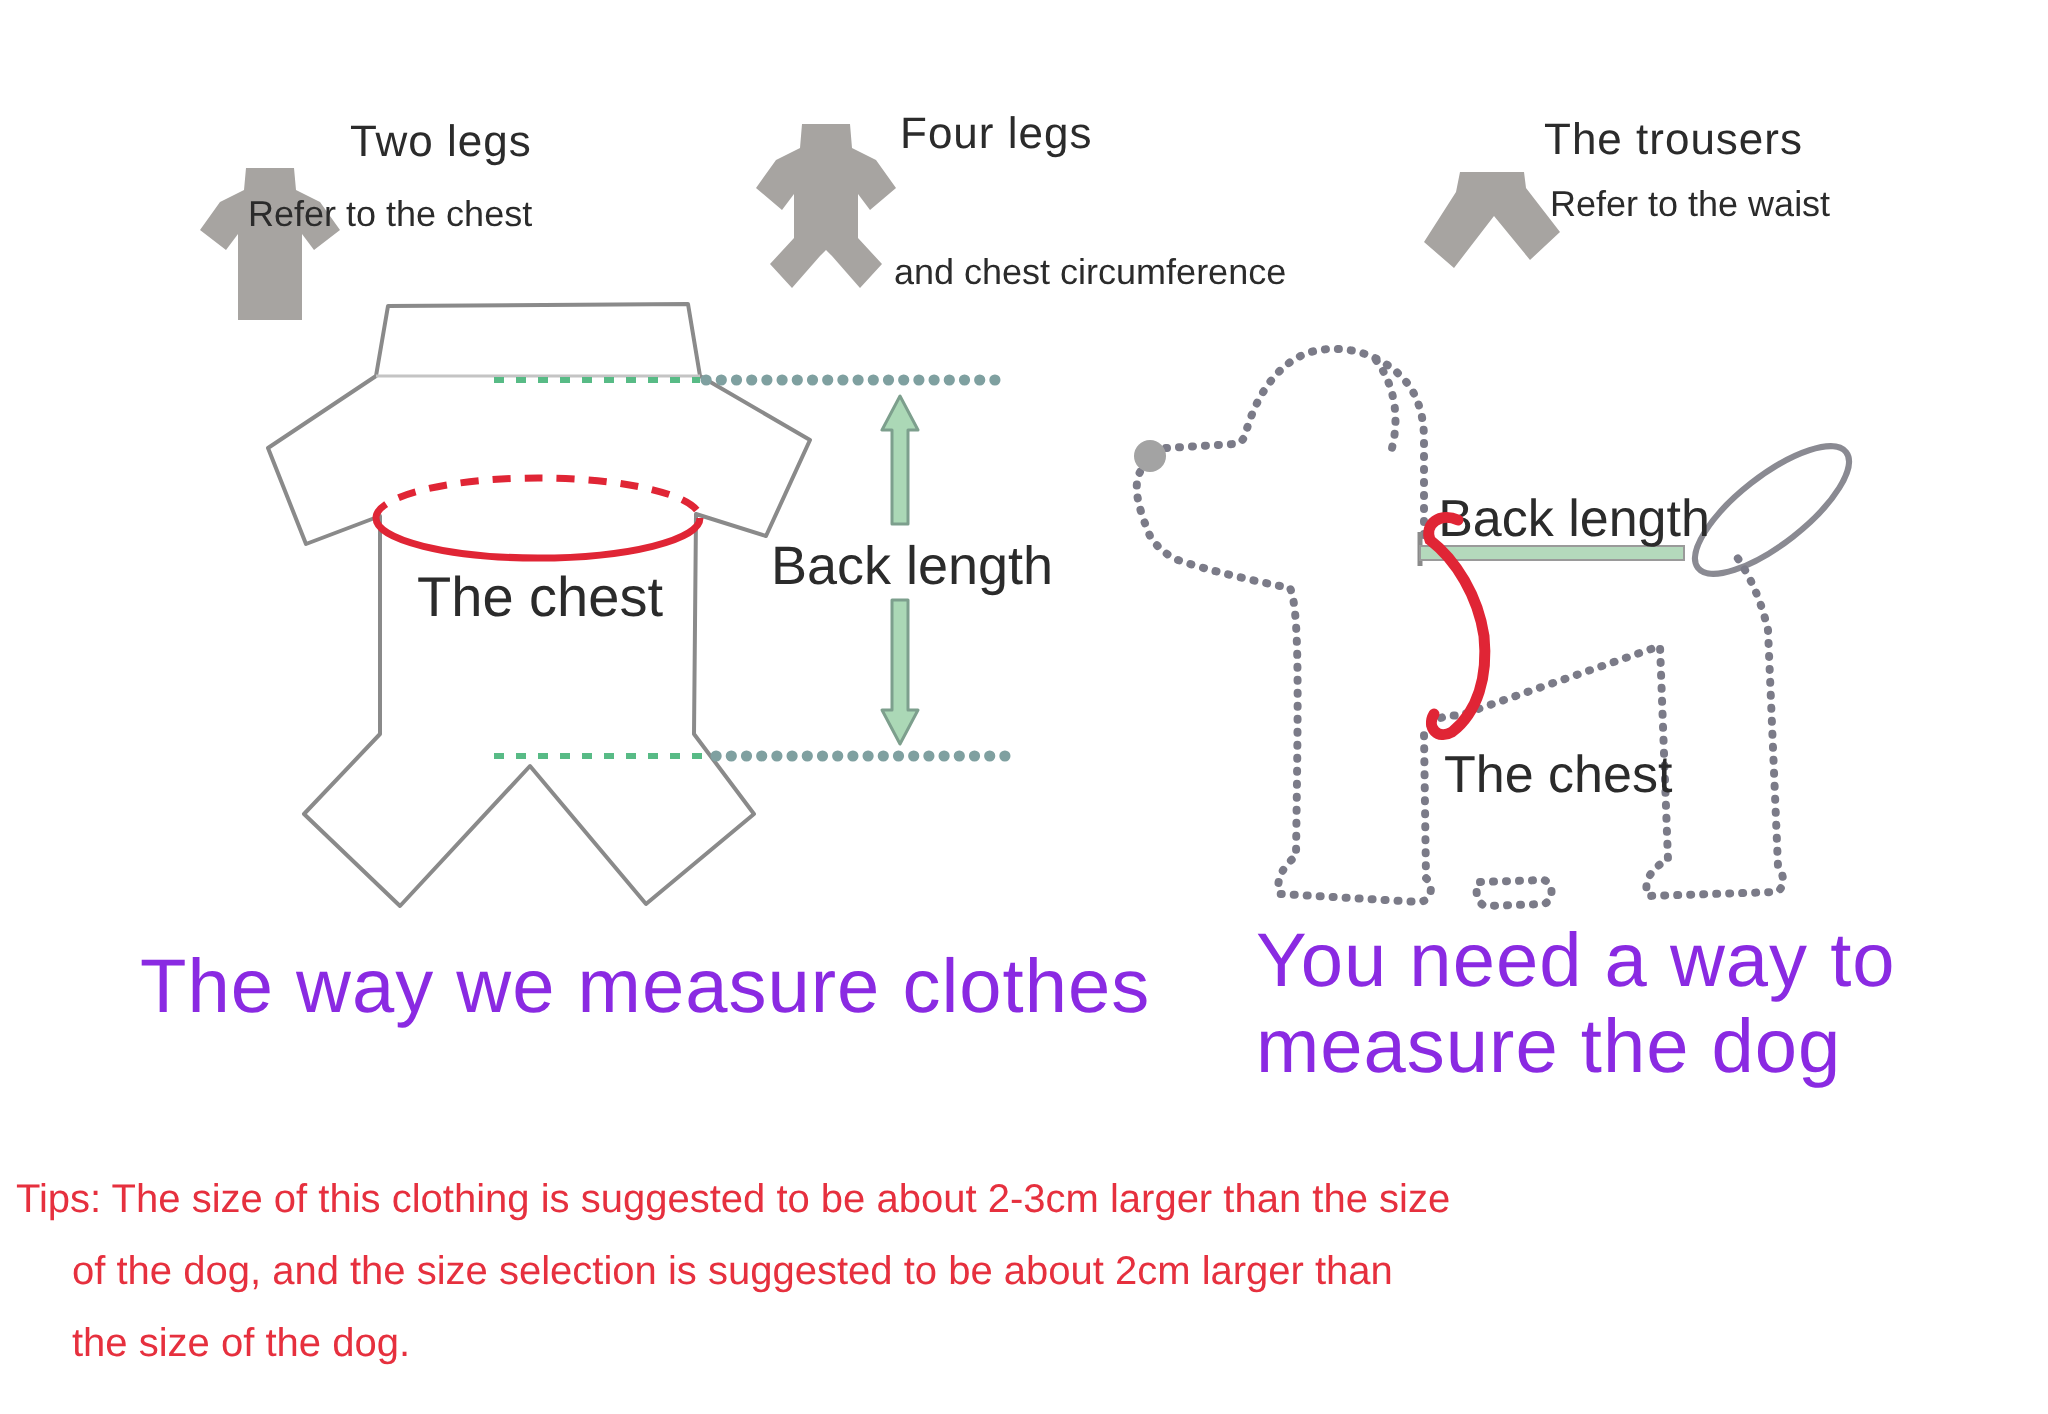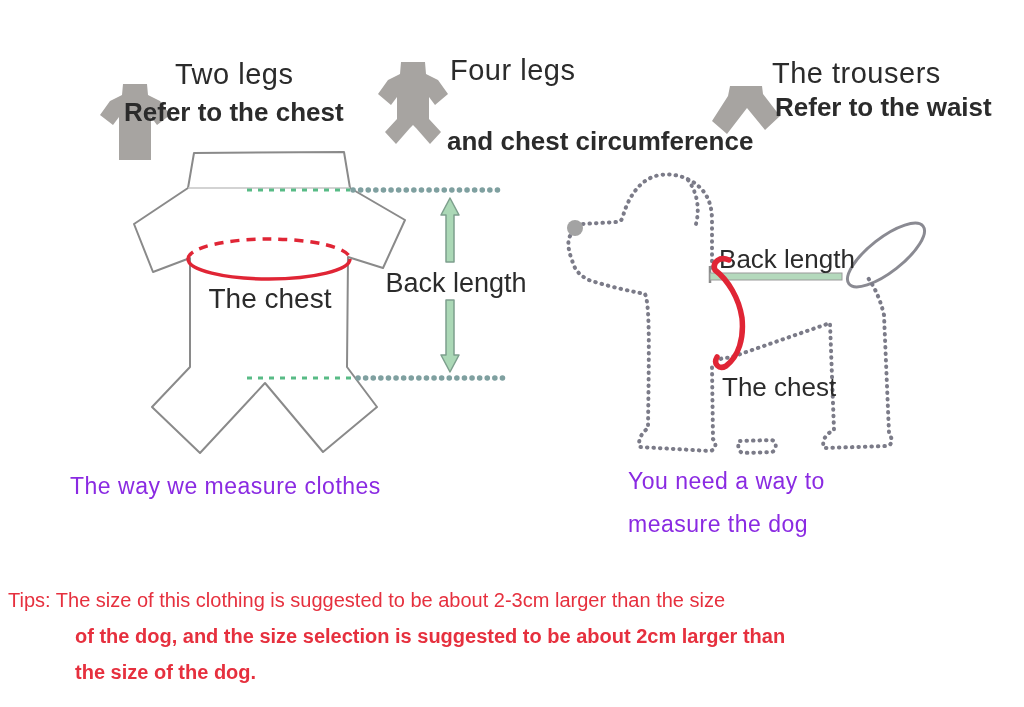--- a/index.html
+++ b/index.html
@@ -1,23 +1,23 @@
 <!DOCTYPE html>
 <html style="--bg: #ffffff; --icon-gray: #a7a4a1; --text-dark: #2b2b2b; --purple: #8a2ae2; --tips-red: #e6303e; --band-red: #e02535; --arrow-green-fill: #abd8b6; --arrow-green-stroke: #7d9f8d; --dash-green: #58bb86; --bead-teal: #7fa0a0; --outline-gray: #8a8a8a; --dog-chain-gray: #7b7b88; --bar-green: #b4d9bc; --nose-gray: #a3a3a3;"><head>
 <meta charset="utf-8">
 <style>
   html,body{margin:0;padding:0;}
   body{font-family:"Liberation Sans","DejaVu Sans",sans-serif;background:#fff;}
   #stage{position:relative;width:1024px;height:707px;background:var(--bg,#fff);overflow:hidden;}
   .abs{position:absolute;}
-  .title-text{font-size:29px;color:var(--text-dark);white-space:nowrap;letter-spacing:.5px;}
-  .sub-text{font-size:26px;color:var(--text-dark);white-space:nowrap;font-weight:bold;}
-  .caption{font-size:23px;color:var(--purple);white-space:nowrap;letter-spacing:.5px;}
+  .title-text{font-size:22px;color:var(--text-dark);white-space:nowrap;letter-spacing:.5px;}
+  .sub-text{font-size:18px;color:var(--text-dark);white-space:nowrap;}
+  .caption{font-size:38px;color:var(--purple);white-space:nowrap;letter-spacing:.5px;}
   .tips{font-size:20px;color:var(--tips-red);line-height:36px;white-space:nowrap;}
-  .tips .cont{margin-left:67px;font-weight:bold;}
+  .tips .cont{margin-left:28px;}
   svg text{font-family:"Liberation Sans","DejaVu Sans",sans-serif;}
   .svg-label{fill:var(--text-dark);}
   .icon-shape{fill:var(--icon-gray);stroke:none;}
   .garment{fill:none;stroke:var(--outline-gray);stroke-width:2;stroke-linejoin:round;}
   .seam{stroke:#c4c4c4;stroke-width:1.5;}
   .chest-ellipse{fill:none;stroke:var(--band-red);stroke-width:3.5;}
   .green-dash{stroke:var(--dash-green);stroke-width:3;stroke-dasharray:5 6;fill:none;}
   .bead-line{stroke:var(--bead-teal);stroke-width:5.5;stroke-dasharray:0.1 7.5;stroke-linecap:round;fill:none;}
   .arrow{fill:var(--arrow-green-fill);stroke:var(--arrow-green-stroke);stroke-width:1.5;stroke-linejoin:round;}
   .dog-chain{fill:none;stroke:var(--dog-chain-gray);stroke-width:4;stroke-dasharray:0.5 6;stroke-linecap:round;}

